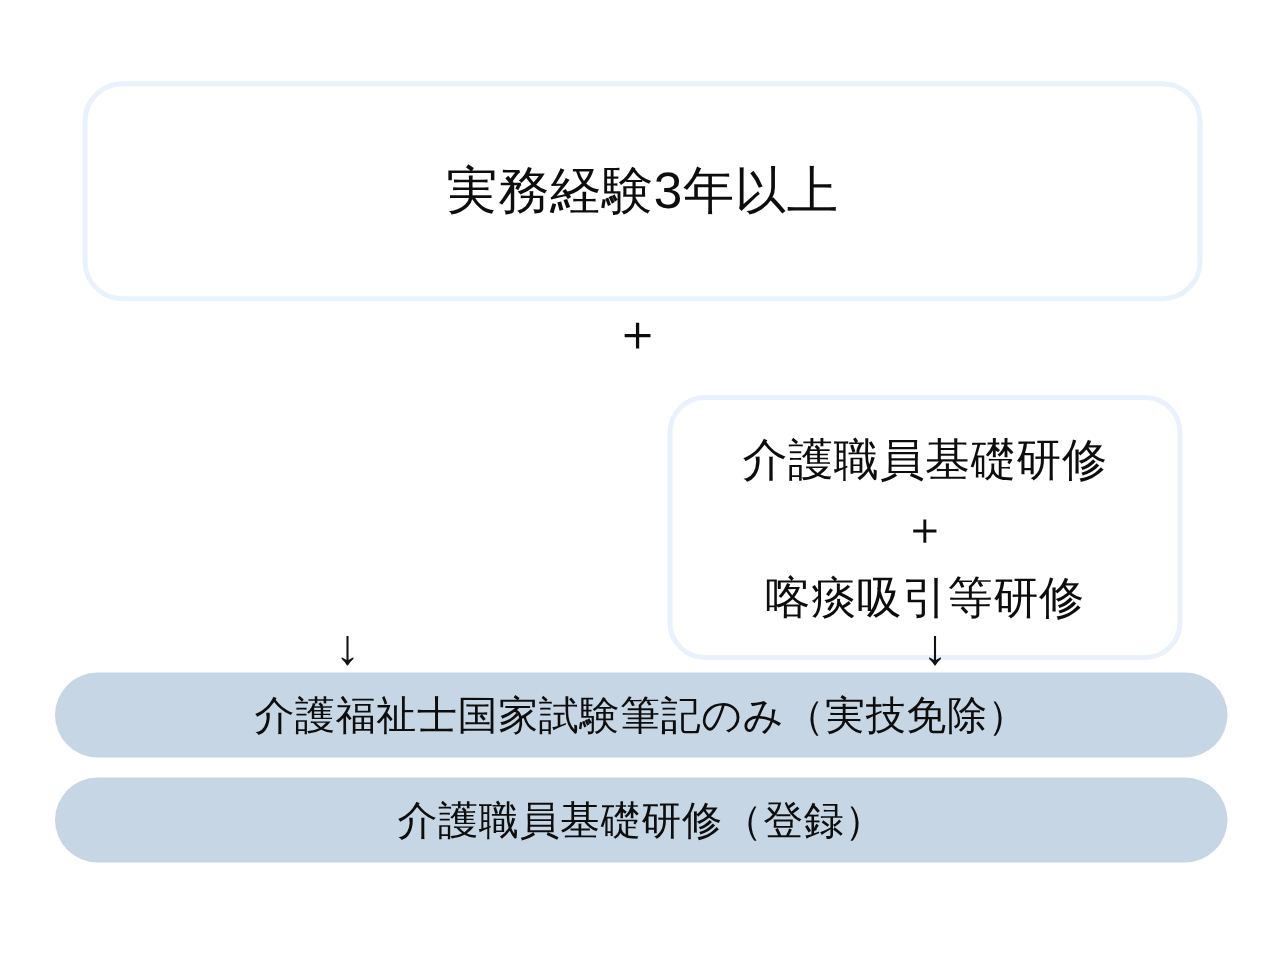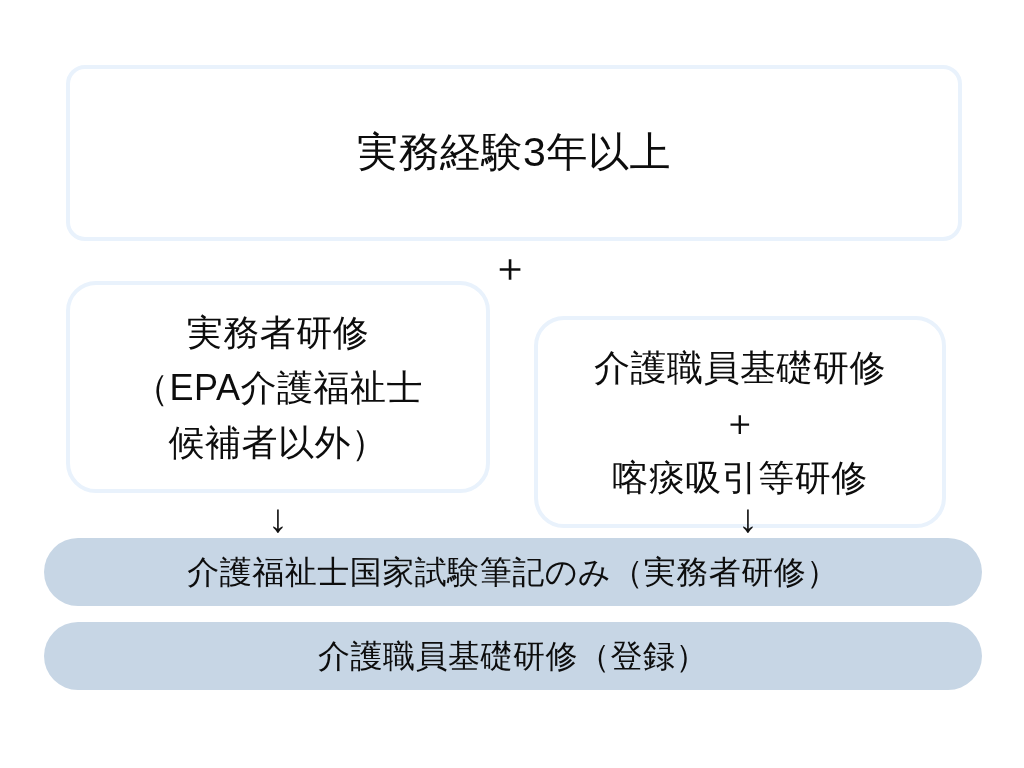--- a/index.html
+++ b/index.html
@@ -33,21 +33,21 @@
     align-items: center;
     justify-content: center;
     text-align: center;
   }
 
   #box-experience {
     left: 66px;
     top: 65px;
     width: 896px;
     height: 176px;
-    border-radius: 19px;
+    border-radius: 32px;
   }
   #box-experience .box-text {
     font-size: 41px;
     line-height: 1.25;
     letter-spacing: 0.5px;
   }
 
   #box-practitioner-training {
     left: 66px;
     top: 281px;
@@ -131,41 +131,36 @@
 <div id="diagram">
 
   <div class="outline-box" id="box-experience">
     <span class="box-text">実務経験3年以上</span>
   </div>
 
   <div id="plus-connector">
     <span>＋</span>
   </div>
 
-  <div class="outline-box" id="box-practitioner-training">
-    <span class="box-text">実務者研修
-（EPA介護福祉士
-候補者以外）</span>
-  </div>
 
   <div class="outline-box" id="box-basic-training">
     <span class="box-text">介護職員基礎研修
 ＋
 喀痰吸引等研修</span>
   </div>
 
   <div class="down-arrow" id="arrow-left">
     <span>↓</span>
   </div>
 
   <div class="down-arrow" id="arrow-right">
     <span>↓</span>
   </div>
 
   <div class="pill-bar" id="bar-exam">
-    <span class="bar-text">介護福祉士国家試験筆記のみ（実務者研修）</span>
+    <span class="bar-text">介護福祉士国家試験筆記のみ（実技免除）</span>
   </div>
 
   <div class="pill-bar" id="bar-registration">
     <span class="bar-text">介護職員基礎研修（登録）</span>
   </div>
 
 </div>
 
 </body></html>

